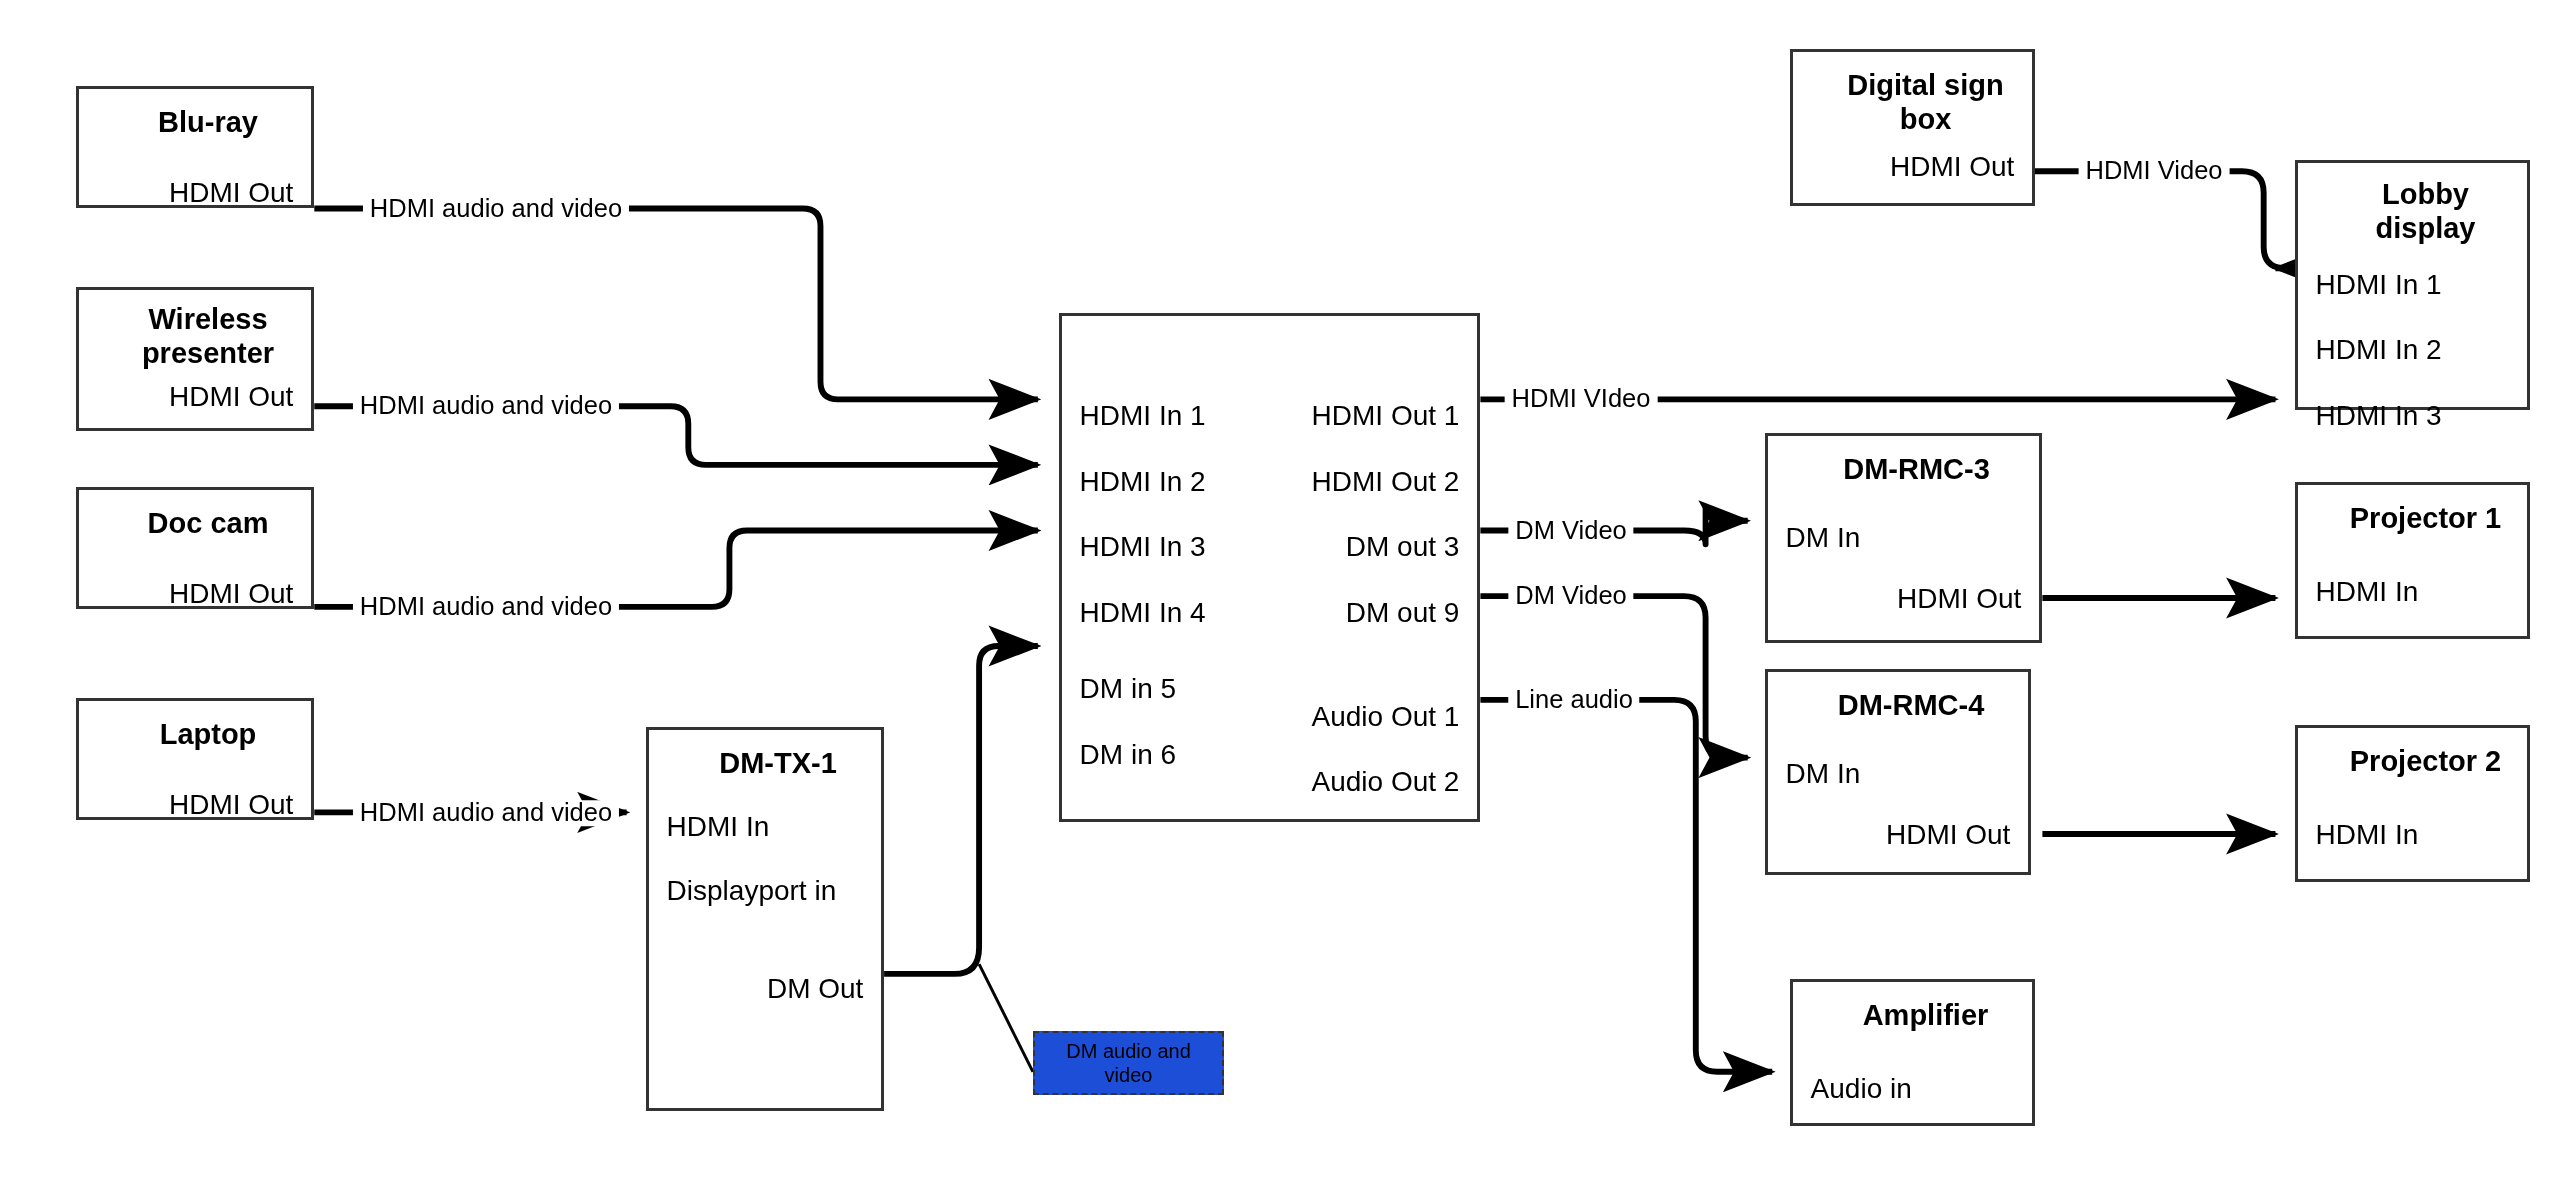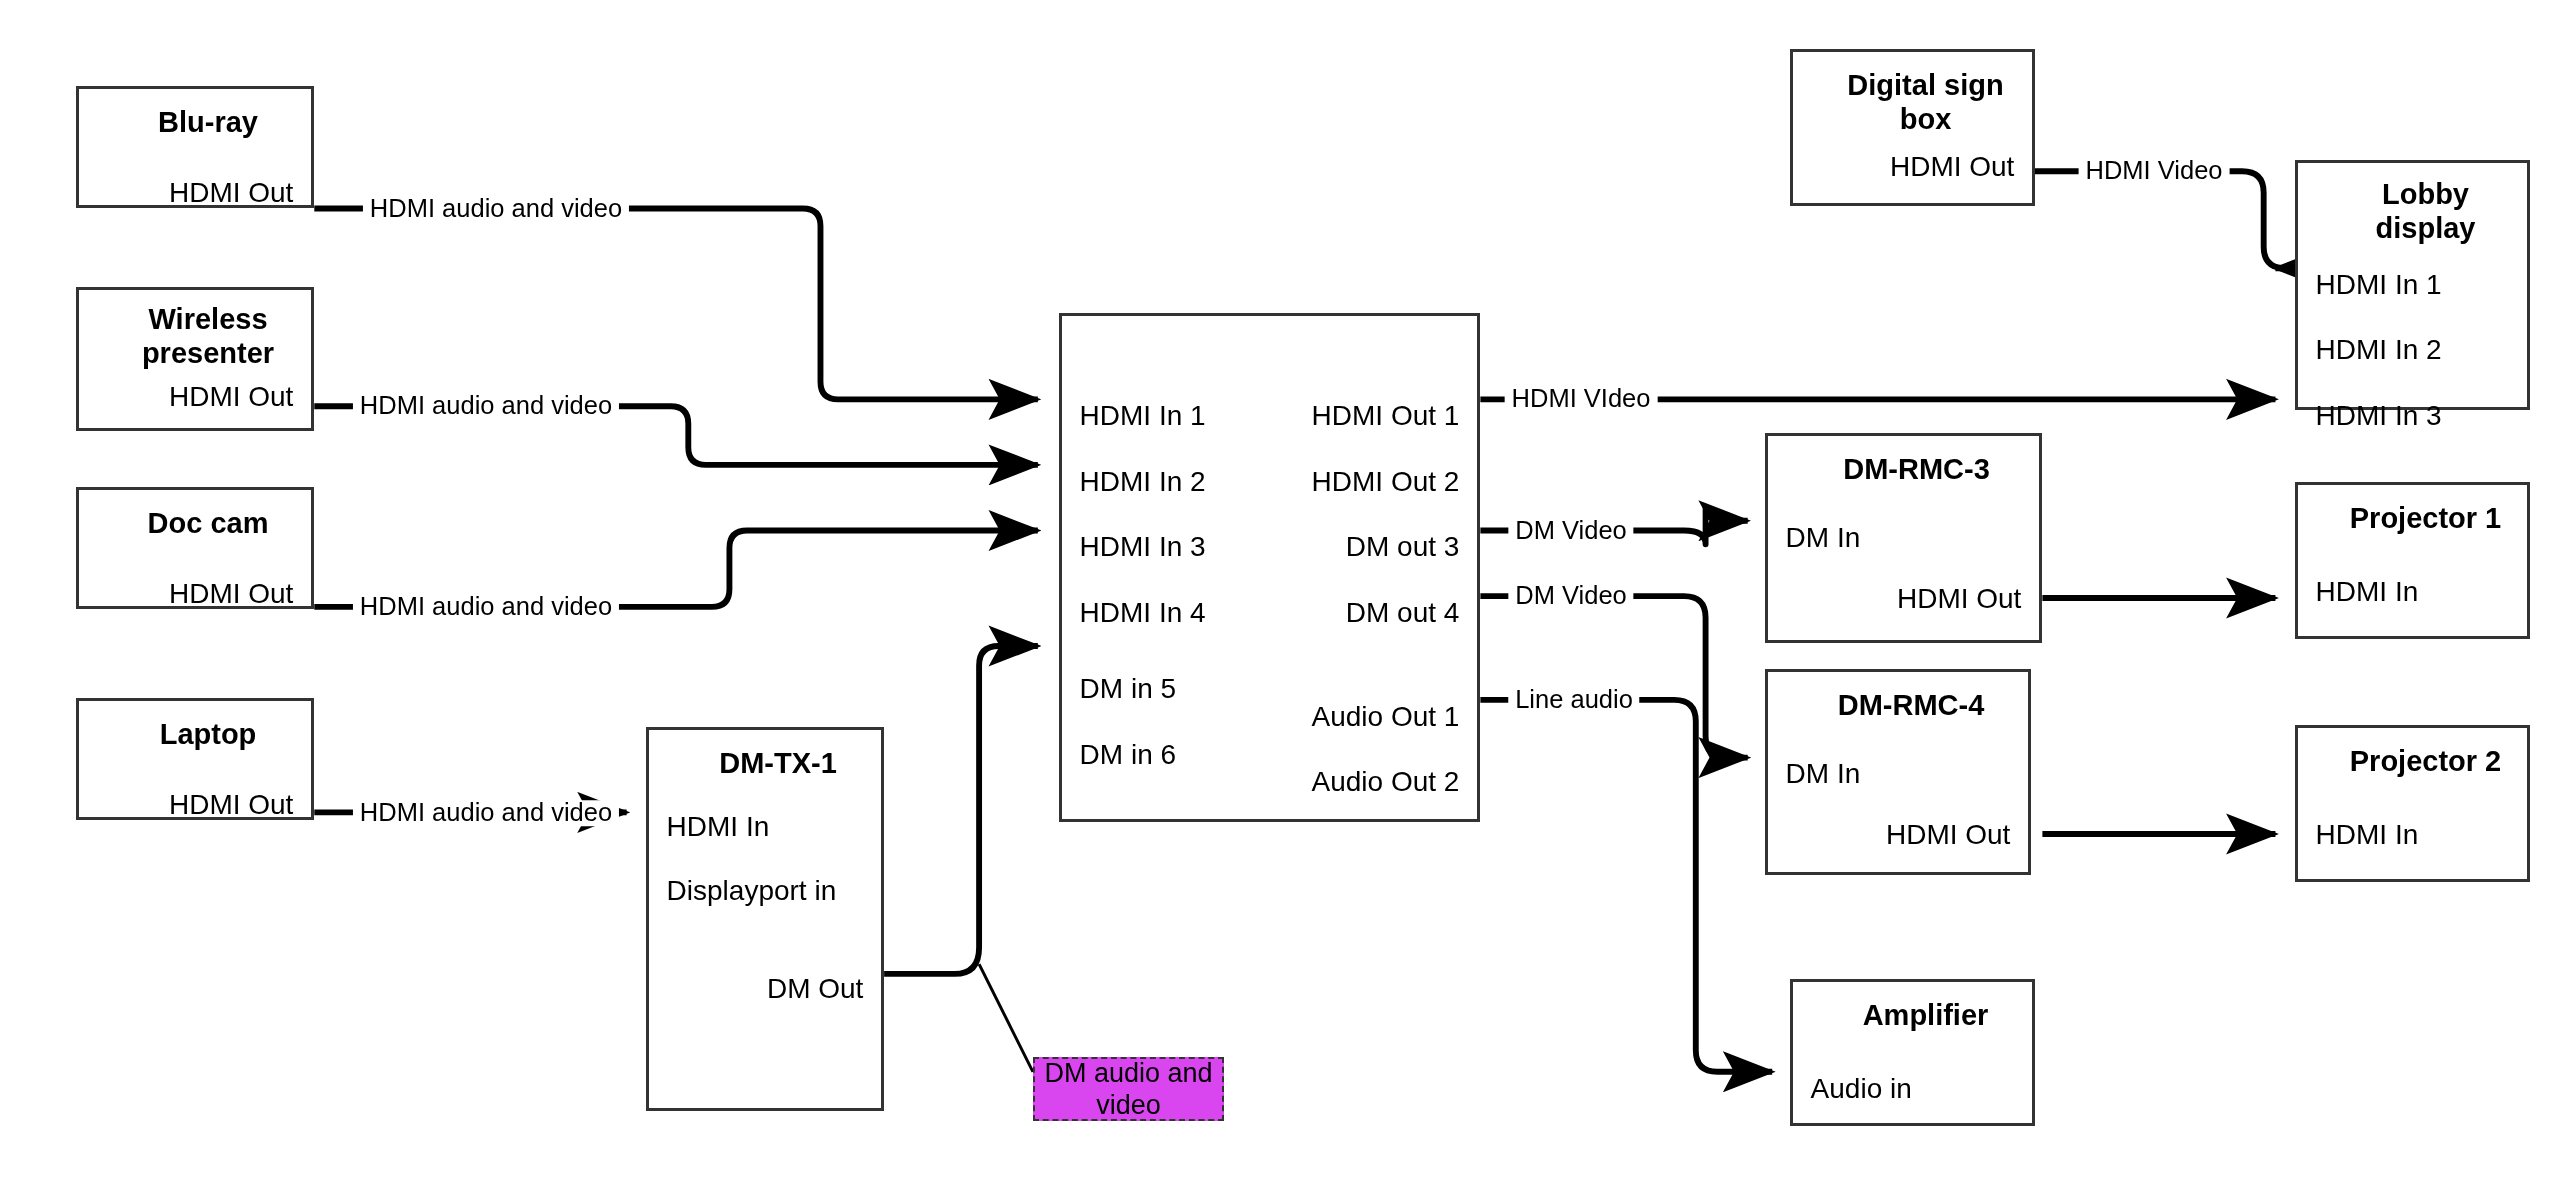--- a/index.html
+++ b/index.html
@@ -45,30 +45,29 @@
     color: #000000;
     white-space: nowrap;
     line-height: 1;
   }
   .port.left  { left: 17.6px; }
   .port.right { right: 17.6px; }
   .callout {
     position: absolute;
     box-sizing: border-box;
     border: 2.9px dashed #333333;
-    background: #d946ef;
+    background: #1d4ed8;
     display: flex;
     align-items: center;
     justify-content: center;
     text-align: center;
-    font-size: 27px;
+    font-size: 20px;
     color: #000000;
     line-height: 1.2;
     padding: 3.9px 7.8px;
-    margin-top: 26px;
   }
   .edge-label {
     position: absolute;
     transform: translate(-50%, -50%);
     background: #ffffff;
     font-size: 25.5px;
     color: #000000;
     white-space: nowrap;
     padding: 0 6.9px;
     line-height: 1;
@@ -129,21 +128,21 @@
       <div class="node" style="left: 1059px; top: 313px; width: 421px; height: 509px; border-color: rgb(51, 51, 51);">
         <div class="port left" style="top: 86px;">HDMI In 1</div>
         <div class="port left" style="top: 152px;">HDMI In 2</div>
         <div class="port left" style="top: 217px;">HDMI In 3</div>
         <div class="port left" style="top: 283px;">HDMI In 4</div>
         <div class="port left" style="top: 359px;">DM in 5</div>
         <div class="port left" style="top: 425px;">DM in 6</div>
         <div class="port right" style="top: 86px;">HDMI Out 1</div>
         <div class="port right" style="top: 152px;">HDMI Out 2</div>
         <div class="port right" style="top: 217px;">DM out 3</div>
-        <div class="port right" style="top: 283px;">DM out 4</div>
+        <div class="port right" style="top: 283px;">DM out 9</div>
         <div class="port right" style="top: 387px;">Audio Out 1</div>
         <div class="port right" style="top: 452px;">Audio Out 2</div>
       </div>
       <div class="node" style="left: 1790px; top: 49px; width: 245px; height: 157px; border-color: rgb(51, 51, 51);">
         <div class="node-title" style="margin-top: 15.7px;">Digital sign
 box</div>
         <div class="port right" style="top: 101px;">HDMI Out</div>
       </div>
       <div class="node" style="left: 2295px; top: 160px; width: 235px; height: 250px; border-color: rgb(51, 51, 51);">
         <div class="node-title" style="margin-top: 13.7px;">Lobby

